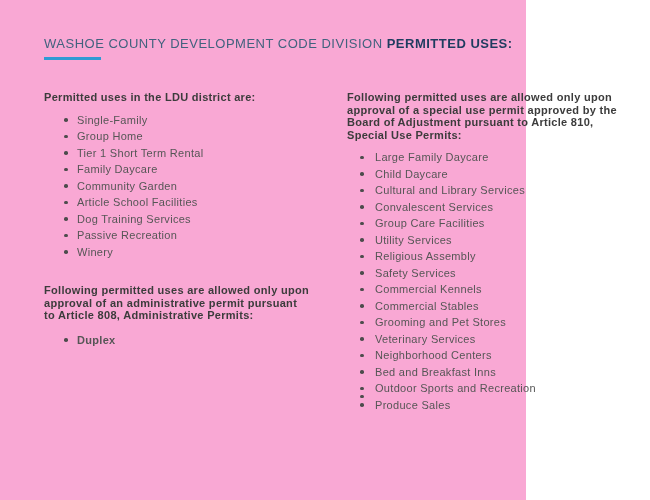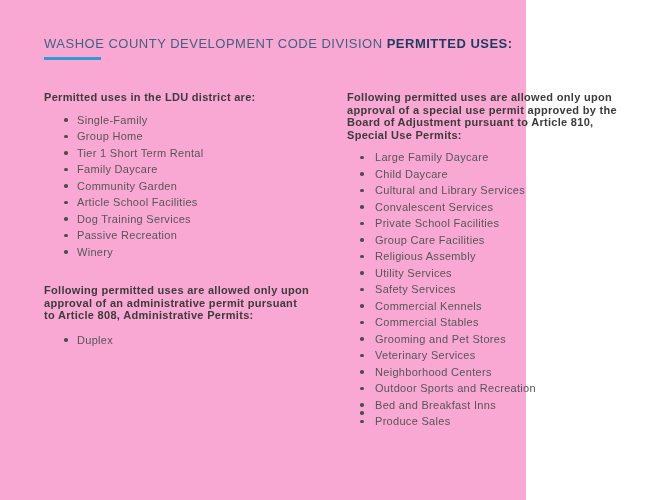--- a/index.html
+++ b/index.html
@@ -64,21 +64,21 @@
   ul.bullet-list li .dot {
     position: absolute;
     left: 20px; top: 50%;
     width: 3.5px; height: 3.5px;
     margin-top: -1.75px;
     border-radius: 50%;
     background: #4c4c4c;
   }
   .col-right ul.bullet-list li .dot { left: 13px; }
   .section + .section { margin-top: 24px; }
-  .section-administrative ul.bullet-list { margin-top: 10px; }
+  .section-administrative ul.bullet-list { margin-top: 10px; font-weight: bold; }
 </style>
 </head>
 <body>
 
 <div class="page">
 
   <div class="header">
     <div class="header-title">
       <span>WASHOE COUNTY DEVELOPMENT CODE DIVISION </span><span class="bold-part">PERMITTED USES:</span>
     </div>
@@ -114,31 +114,30 @@
     <div class="section section-special-use">
       <div class="section-heading">Following permitted uses are allowed only upon
 approval of a special use permit approved by the
 Board of Adjustment pursuant to Article 810,
 Special Use Permits:</div>
       <ul class="bullet-list">
           <li><span class="dot"></span><span>Large Family Daycare</span></li>
           <li><span class="dot"></span><span>Child Daycare</span></li>
           <li><span class="dot"></span><span>Cultural and Library Services</span></li>
           <li><span class="dot"></span><span>Convalescent Services</span></li>
-          <li><span class="dot"></span><span>Private School Facilities</span></li>
           <li><span class="dot"></span><span>Group Care Facilities</span></li>
+          <li><span class="dot"></span><span>Utility Services</span></li>
           <li><span class="dot"></span><span>Religious Assembly</span></li>
-          <li><span class="dot"></span><span>Utility Services</span></li>
           <li><span class="dot"></span><span>Safety Services</span></li>
           <li><span class="dot"></span><span>Commercial Kennels</span></li>
           <li><span class="dot"></span><span>Commercial Stables</span></li>
           <li><span class="dot"></span><span>Grooming and Pet Stores</span></li>
           <li><span class="dot"></span><span>Veterinary Services</span></li>
           <li><span class="dot"></span><span>Neighborhood Centers</span></li>
+          <li><span class="dot"></span><span>Bed and Breakfast Inns</span></li>
           <li><span class="dot"></span><span>Outdoor Sports and Recreation</span></li>
-          <li><span class="dot"></span><span>Bed and Breakfast Inns</span></li>
           <li><span class="dot"></span></li>
           <li><span class="dot"></span><span>Produce Sales</span></li>
         </ul>
     </div>
   </div>
 
 </div>
 
 </body></html>

